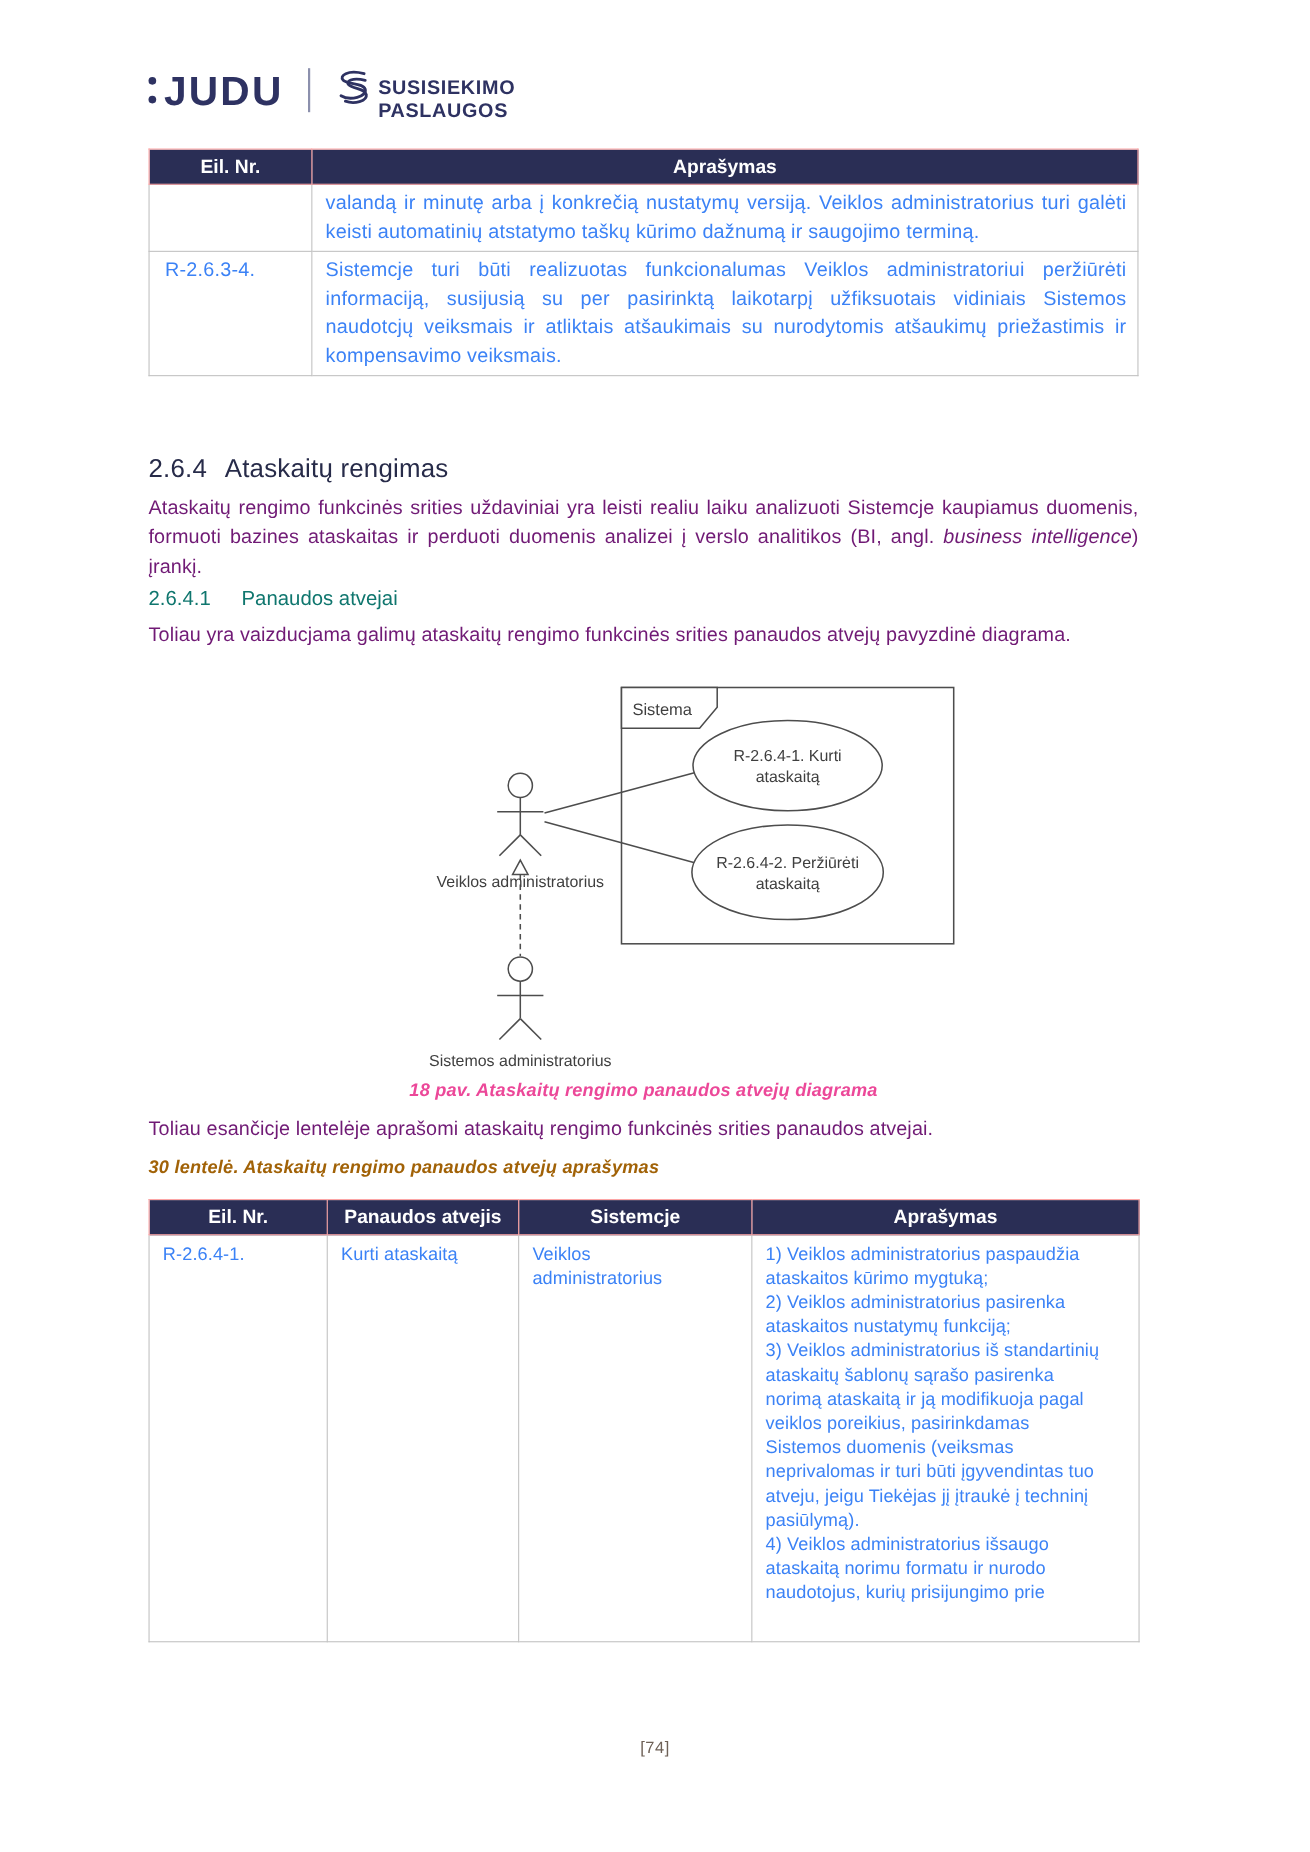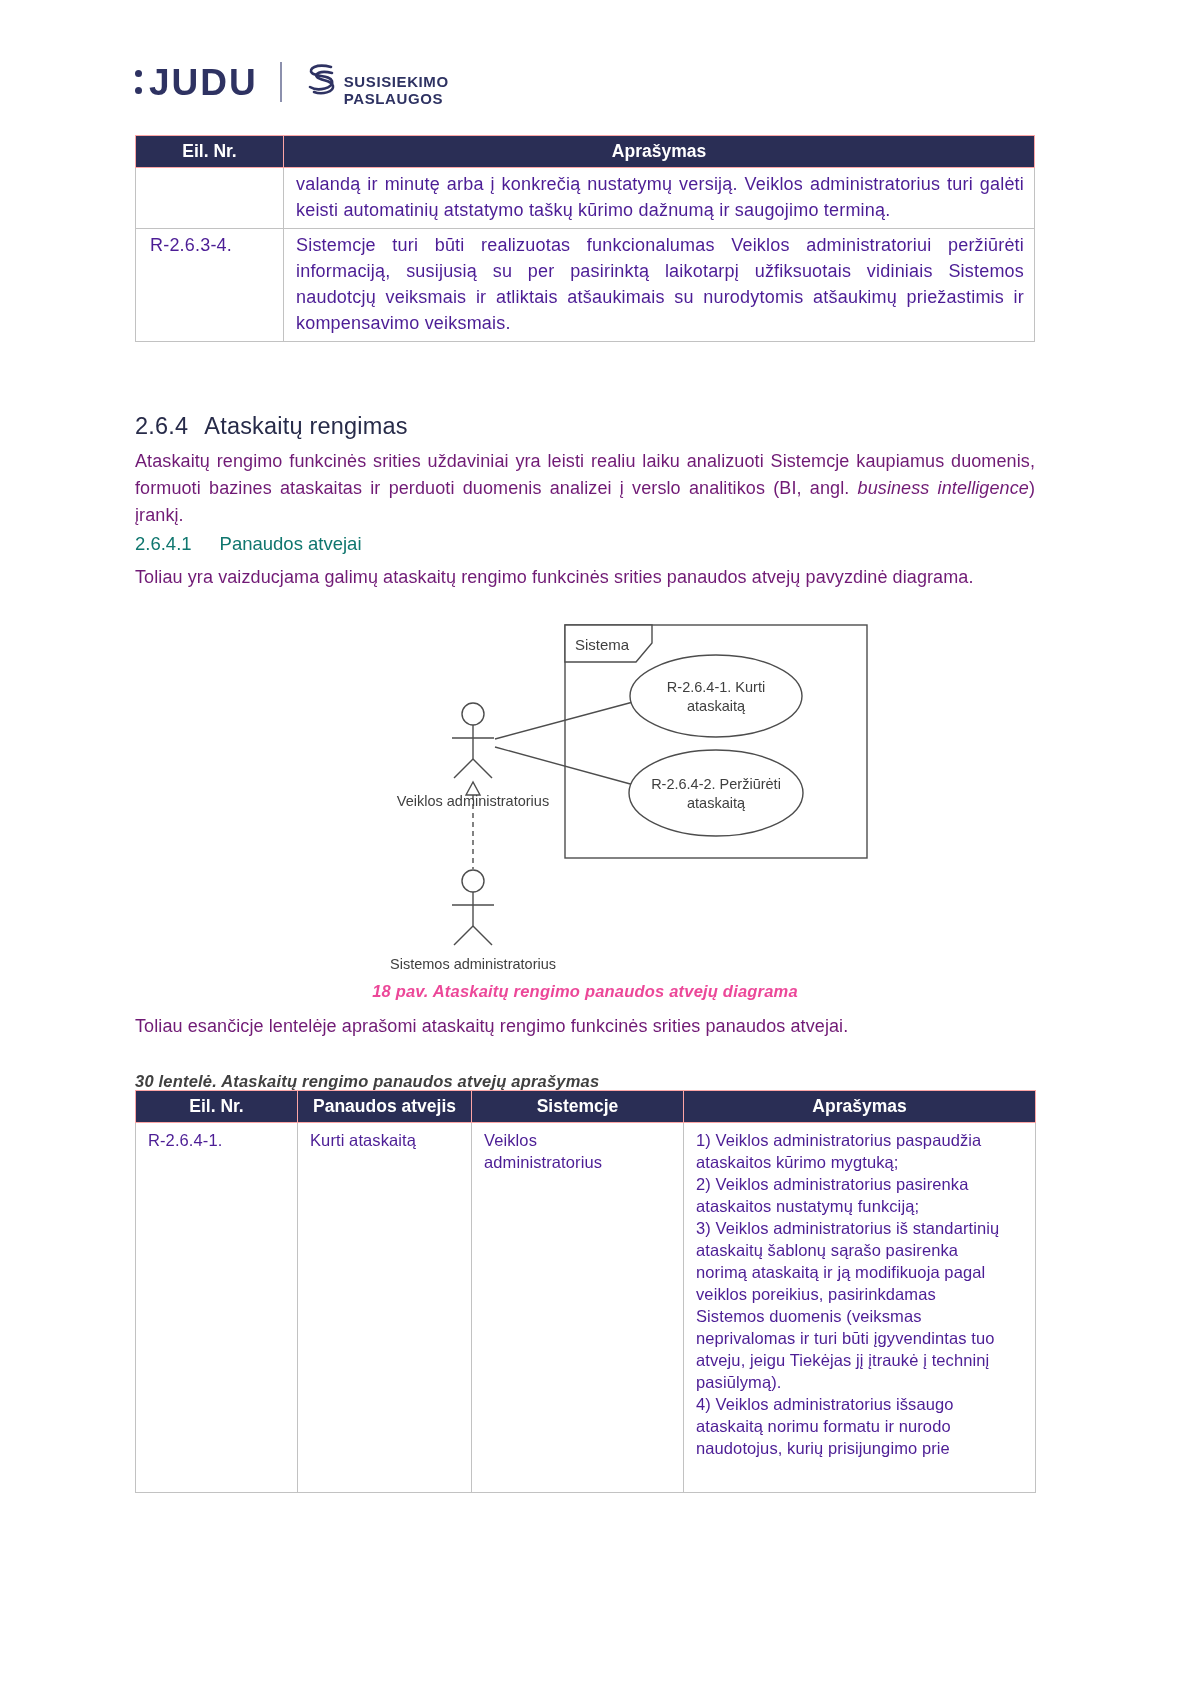--- a/index.html
+++ b/index.html
@@ -11,32 +11,32 @@
   .abs { position:absolute; }
 
   
   .logo-row { top:58px; left:135px; display:flex; align-items:center; gap:16px; height:48px; }
   .brand { display:flex; align-items:center; gap:5px; }
   .brand-dots { display:flex; flex-direction:column; gap:10px; margin-right:2px; }
   .brand-dots i { width:7px; height:7px; border-radius:50%; background:#2e3262; display:block; }
   .brand-text { font-size:37px; font-weight:800; letter-spacing:2px; color:#2e3262; line-height:1; }
   .logo-divider { width:2px; height:40px; background:#8c90ad; margin:0 6px; }
   .org { display:flex; align-items:center; gap:8px; }
-  .org-name { font-size:15px; font-weight:700; letter-spacing:0.6px; color:#2e3262; line-height:1.15;margin-top:16px; }
+  .org-name { font-size:18px; font-weight:700; letter-spacing:0.6px; color:#2e3262; line-height:1.15;margin-top:16px; }
 
   
   table { border-collapse:collapse; table-layout:fixed; }
   .doc-table { left:135px; width:900px; }
   .doc-table th {
     background:#2a2e55; color:#ffffff; font-weight:700; font-size:17.5px;
     border:1px solid #fca5a5; text-align:center; padding:5px 6px; line-height:21px; vertical-align:middle;
   }
   .doc-table td {
     border:1px solid #c2c2c2; vertical-align:top; font-size:18px; letter-spacing:0.2px;
-    line-height:26px; padding:3px 10px 5px 12px; color:#4c1d95;margin-top:27px;
+    line-height:26px; padding:3px 10px 5px 12px; color:#3b82f6;margin-top:27px;
   }
   .doc-table td.cell-id { padding-left:14px; text-align:left; }
   .doc-table td.cell-just { text-align:justify; }
 
   #table1 { top:135px; }
   #table1 .col-id { width:148px; }
   #table2 { top:1090px; }
   #table2 .c1 { width:162px; } #table2 .c2 { width:174px; }
   #table2 .c3 { width:212px; } #table2 .c4 { width:352px; }
   #table2 td { font-size:16.5px; line-height:22px; letter-spacing:0.1px; padding:6px 26px 5px 12px; }
@@ -47,21 +47,21 @@
   .sec-heading .num { margin-right:16px;margin-top:16px; }
   .para { left:135px; width:900px; font-size:18px; letter-spacing:0.1px; line-height:27px; text-align:justify; color:#701a75; }
   #para1 { top:448px; }
   .subsec-heading { top:533px; left:135px; color:#0f766e; font-size:18.5px; font-weight:500; }
   .subsec-heading .num { margin-right:28px; }
   #para2 { top:564px; }
   #para3 { top:1013px; text-align:left; }
   .caption { top:982px; left:135px; width:900px; text-align:center;
     color:#ec4899; font-size:16.5px; font-weight:700; font-style:italic; letter-spacing:0.2px; }
   .t2-title { top:1052px; left:135px; width:900px; text-align:left;
-    color:#404040; font-size:16.5px; font-weight:700; font-style:italic; letter-spacing:0.2px;margin-top:20px; }
+    color:#a16207; font-size:16.5px; font-weight:700; font-style:italic; letter-spacing:0.2px; }
   .em { font-style:italic; }
 
   
   .diagram { top:588px; left:340px; width:545px; height:400px; }
   .diagram svg { display:block; }
   .dg-stroke { stroke:#4d4d4d; stroke-width:1.4; fill:none; }
   .dg-fill-none { fill:#ffffff; }
   .dg-text { font-family:"Liberation Sans", sans-serif; font-size:14.5px; fill:#3f3f3f; }
 
   
@@ -194,14 +194,15 @@
       <td>Kurti ataskaitą</td>
       <td>Veiklos administratorius</td>
       <td class="cell-desc">1) Veiklos administratorius paspaudžia ataskaitos kūrimo mygtuką;
 2) Veiklos administratorius pasirenka ataskaitos nustatymų funkciją;
 3) Veiklos administratorius iš standartinių ataskaitų šablonų sąrašo pasirenka norimą ataskaitą ir ją modifikuoja pagal veiklos poreikius, pasirinkdamas Sistemos duomenis (veiksmas neprivalomas ir turi būti įgyvendintas tuo atveju, jeigu Tiekėjas jį įtraukė į techninį pasiūlymą).
 4) Veiklos administratorius išsaugo ataskaitą norimu formatu ir nurodo naudotojus, kurių prisijungimo prie</td>
     </tr>
   </tbody>
     </table>
 
+  <div class="abs footer">[74]</div>
 
 </div>
 
 </body></html>

